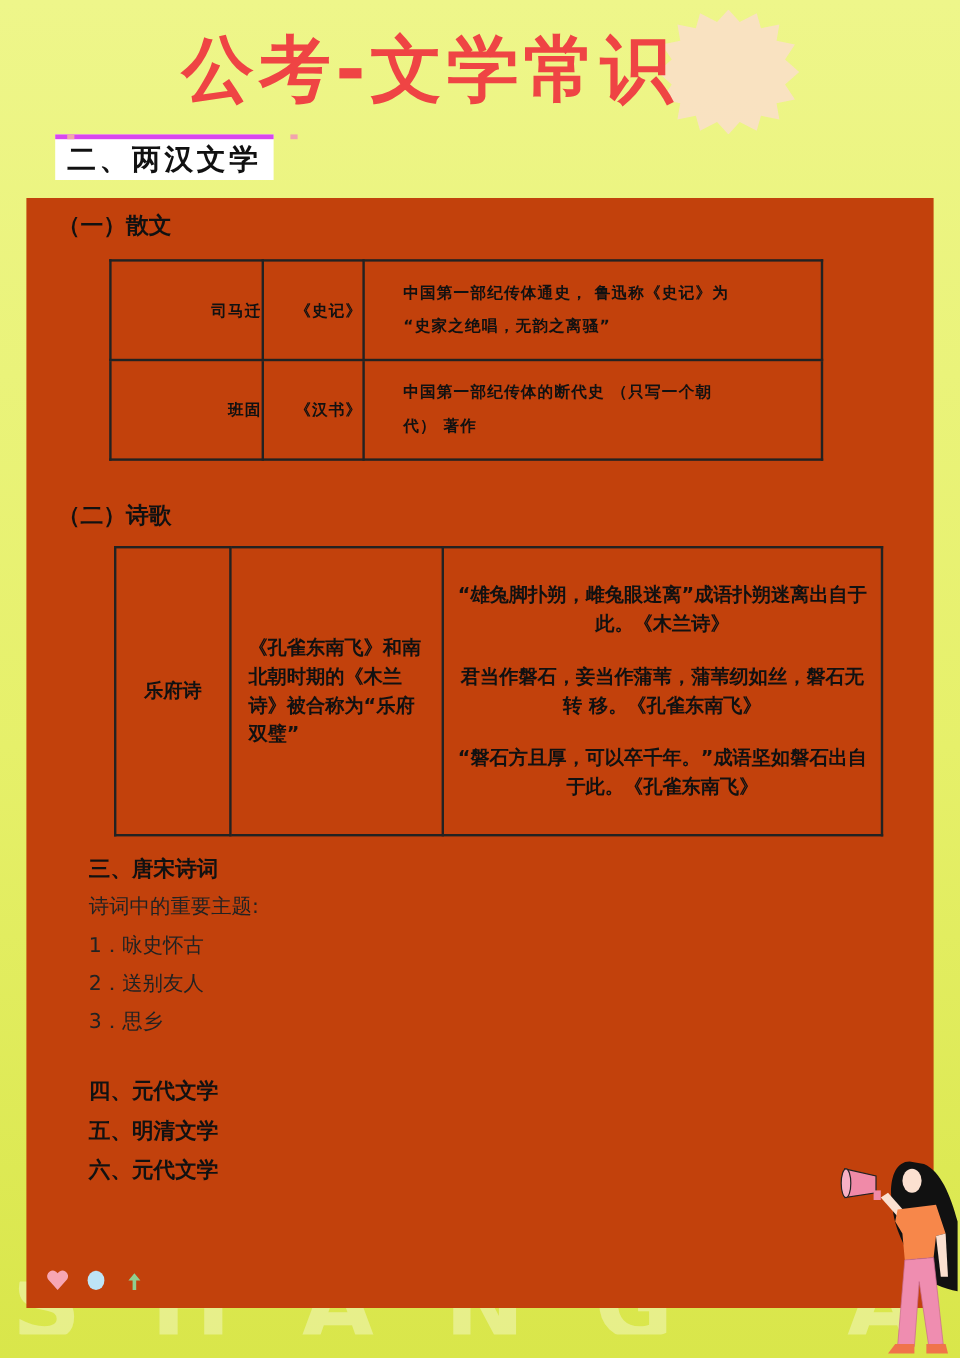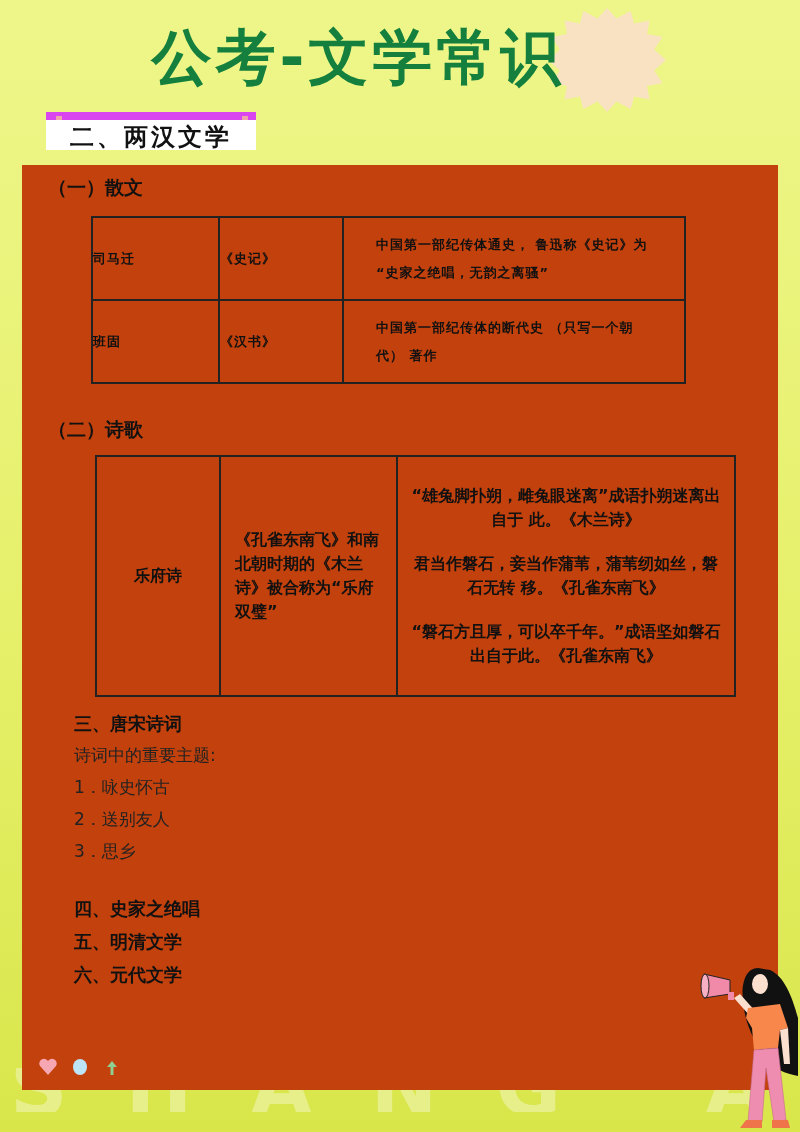--- a/index.html
+++ b/index.html
@@ -12,42 +12,42 @@
   }
   .starburst {
     position: absolute; left: 548px; top: 8px; width: 118px; height: 104px;
     background: #f9e0c8;
     clip-path: polygon(50% 0%, 58% 10%, 70% 3%, 73% 15%, 86% 12%, 84% 25%, 97% 28%, 90% 40%, 100% 50%, 90% 60%, 97% 72%, 84% 75%, 86% 88%, 73% 85%, 70% 97%, 58% 90%, 50% 100%, 42% 90%, 30% 97%, 27% 85%, 14% 88%, 16% 75%, 3% 72%, 10% 60%, 0% 50%, 10% 40%, 3% 28%, 16% 25%, 14% 12%, 27% 15%, 30% 3%, 42% 10%);
     opacity: .9;
   }
   .main-title {
     position: absolute; left: 0; width: 716px; top: 18px;
     text-align: center; font-size: 60px; font-weight: 900; letter-spacing: 4px;
-    font-family: "DejaVu Sans", sans-serif; color: #15803d;
+    font-family: "DejaVu Sans", sans-serif; color: #ef4444;
   }
   .section-banner {
-    position: absolute; left: 46px; top: 112px; width: 210px; height: 38px;
-    background: #fff; border-top: 8px solid #d946ef;
+    position: absolute; left: 46px; top: 112px; width: 182px; height: 38px;
+    background: #fff; border-top: 4px solid #d946ef;
   }
   .section-banner span {
     display: block; text-align: center; font-size: 24px; font-weight: 900;
     letter-spacing: 3px; line-height: 34px;
   }
   .banner-dot { position: absolute; top: -4px; width: 6px; height: 4px; background: #f2a4ad; }
   .card {
     position: absolute; left: 22px; top: 165px; width: 756px; height: 925px;
     background: #c2410c;
   }
   .sub-h {
     position: absolute; font-size: 19px; font-weight: 700;
   }
   table { border-collapse: collapse; position: absolute; }
   td { border: 2px solid #222; vertical-align: middle; }
   .t1 td { font-size: 13px; font-weight: 900; letter-spacing: 1px; }
-  .t1 .c { text-align: left; }
+  .t1 .c { text-align: right; }
   .t1 .d { padding: 0 32px; line-height: 28px; }
   .t2 td { font-size: 16px; font-weight: 700; line-height: 24px; }
   .t2 .c { text-align: center; }
   .t2 .m { padding: 0 14px; }
   .t2 .r { text-align: center; padding: 0 10px; }
   .t2 .r p { margin: 0 0 20px 0; }
   .t2 .r p:last-child { margin-bottom: 0; }
   .h3 { position: absolute; left: 74px; font-size: 18px; font-weight: 700; }
   .plain { position: absolute; left: 74px; font-size: 17px; font-weight: 400; color: #222; text-align: right; }
   .watermark {
@@ -66,21 +66,21 @@
 
 <div class="watermark">SHANG ANN</div>
 
 <div class="card">
   <div class="sub-h" style="left:26px; top:10px;">（一）散文</div>
 
   <table class="t1" style="left:69px; top:51px; width:595px; height:166px;">
     <tbody>
         <tr style="height:83px;">
       <td class="c" style="width:127px;">司马迁</td>
-      <td class="c" style="width:124px;">《史记》</td>
+      <td class="c" style="width:84px;">《史记》</td>
       <td class="d">
         <div>中国第一部纪传体通史， 鲁迅称《史记》为</div>
         <div>“史家之绝唱，无韵之离骚”</div>
       </td>
     </tr>
     <tr style="height:83px;">
       <td class="c">班固</td>
       <td class="c">《汉书》</td>
       <td class="d">
         <div>中国第一部纪传体的断代史 （只写一个朝</div>
@@ -88,21 +88,21 @@
       </td>
     </tr>
   </tbody>
     </table>
 
   <div class="sub-h" style="left:26px; top:252px;">（二）诗歌</div>
 
   <table class="t2" style="left:73px; top:290px; width:641px; height:242px;">
     <tbody>
         <tr>
-      <td class="c" style="width:124px;margin-top:28px;">乐府诗</td>
+      <td class="c" style="width:96px;margin-top:28px;">乐府诗</td>
       <td class="m" style="width:177px;">《孔雀东南飞》和南北朝时期的《木兰诗》被合称为“乐府双璧”</td>
       <td class="r">
         <p>“雄兔脚扑朔，雌兔眼迷离”成语扑朔迷离出自于 此。《木兰诗》</p>
         <p>君当作磐石，妾当作蒲苇，蒲苇纫如丝，磐石无转 移。《孔雀东南飞》</p>
         <p>“磐石方且厚，可以卒千年。”成语坚如磐石出自于此。《孔雀东南飞》</p>
       </td>
     </tr>
   </tbody>
     </table>
 </div>
@@ -112,21 +112,21 @@
   <i class="banner-dot" style="left:196px;"></i>
   <span>二、两汉文学</span>
 </div>
 
 <div class="h3" style="top:712px;">三、唐宋诗词</div>
 <div class="plain" style="top:744px;">诗词中的重要主题:</div>
 <div class="plain" style="top:776px;">1．咏史怀古</div>
 <div class="plain" style="top:808px;">2．送别友人</div>
 <div class="plain" style="top:840px;">3．思乡</div>
 
-<div class="h3" style="top:897px;">四、史家之绝唱</div>
+<div class="h3" style="top:897px;">四、元代文学</div>
 <div class="h3" style="top:930px;">五、明清文学</div>
 <div class="h3" style="top:963px;">六、元代文学</div>
 
 <svg class="deco" style="left:38px;" width="20" height="18" viewBox="0 0 20 18">
   <path d="M10 17 L2 8 A4.5 4.5 0 0 1 10 3 A4.5 4.5 0 0 1 18 8 Z" fill="#f7a6b4"></path>
 </svg>
 <svg class="deco" style="left:72px;" width="16" height="18" viewBox="0 0 16 18">
   <ellipse cx="8" cy="9" rx="7" ry="8" fill="#bde4f7"></ellipse>
 </svg>
 <svg class="deco" style="left:106px; top:1060px;" width="12" height="16" viewBox="0 0 12 16">

